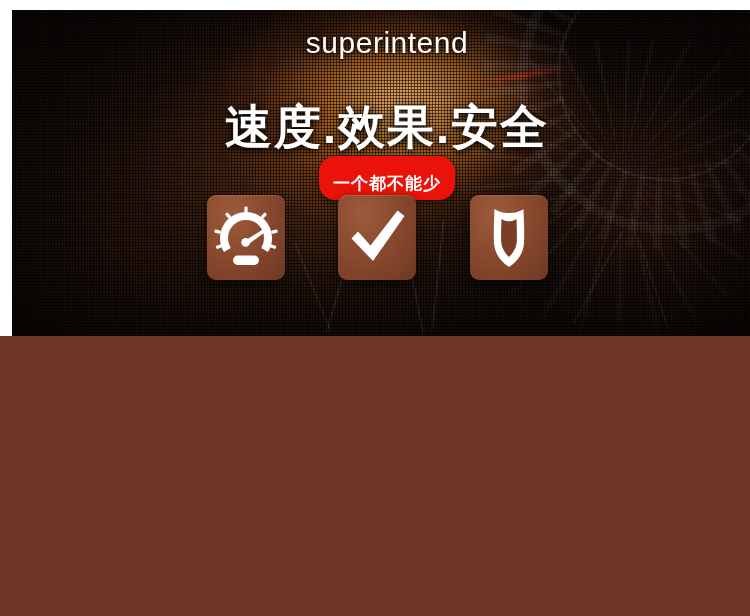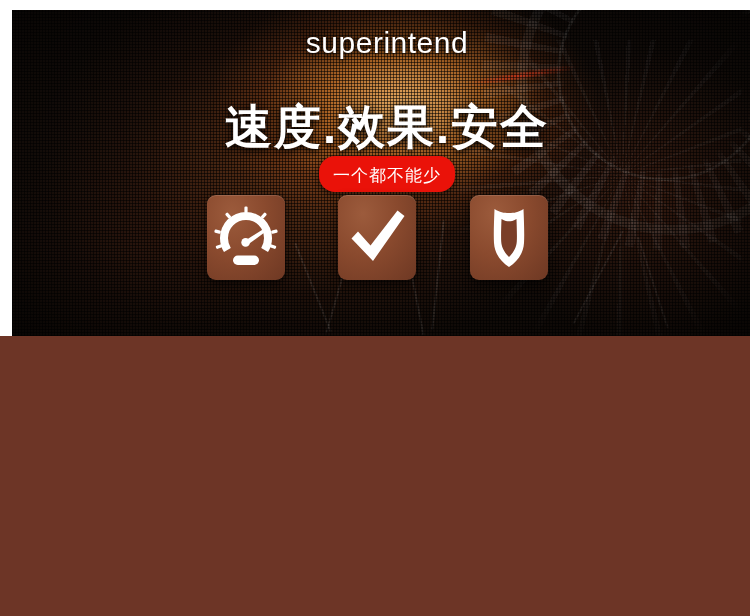--- a/index.html
+++ b/index.html
@@ -67,22 +67,22 @@
      text-shadow:0 1px 4px rgba(0,0,0,.85),0 0 12px rgba(0,0,0,.6);}
   .eng1{top:16px;font-size:30px;}
   .eng2{top:48px;font-size:30px;}
 
   .cn-head{position:absolute;top:86px;width:750px;text-align:center;
      font-size:47px;font-weight:700;color:#fff;letter-spacing:2px;
      white-space:nowrap;
      text-shadow:0 2px 6px rgba(0,0,0,.9),0 0 16px rgba(0,0,0,.55);}
 
   .badge{position:absolute;left:50%;top:146px;transform:translateX(-50%);
-     background:#ea1209;color:#fff;font-size:17px;font-weight:400;
-     letter-spacing:1px;padding:8px 14px 5px;border-radius:16px;
+     background:#ea1209;color:#fff;font-size:17px;font-weight:700;
+     letter-spacing:1px;padding:16px 14px 5px;border-radius:16px;
      white-space:nowrap;box-shadow:0 2px 6px rgba(0,0,0,.5);}
 
   
   .iconrow{position:absolute;top:185px;left:0;width:750px;height:130px;}
   .ibox{position:absolute;top:0;width:78px;height:85px;border-radius:9px;
      background:radial-gradient(ellipse at 32% 22%, #9c5b3c 0%, #8a4a2e 45%, #6e3823 100%);
      box-shadow:0 3px 9px rgba(0,0,0,.55), inset 0 1px 0 rgba(255,255,255,.12);}
   .ibox.b1{left:195px;}
   .ibox.b2{left:326px;}
   .ibox.b3{left:458px;}

